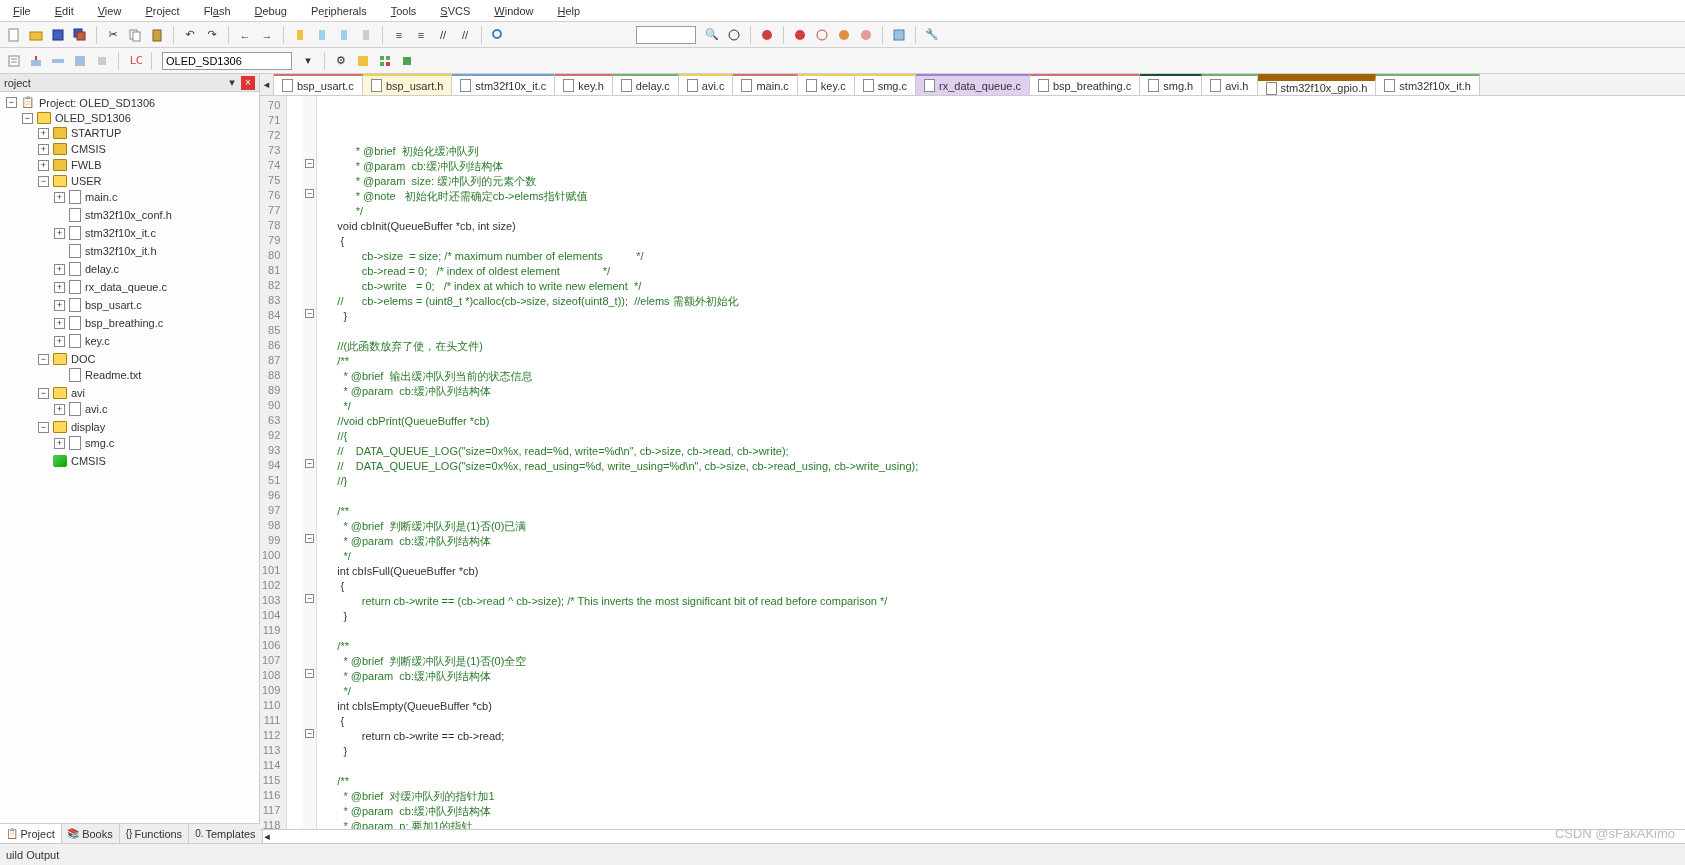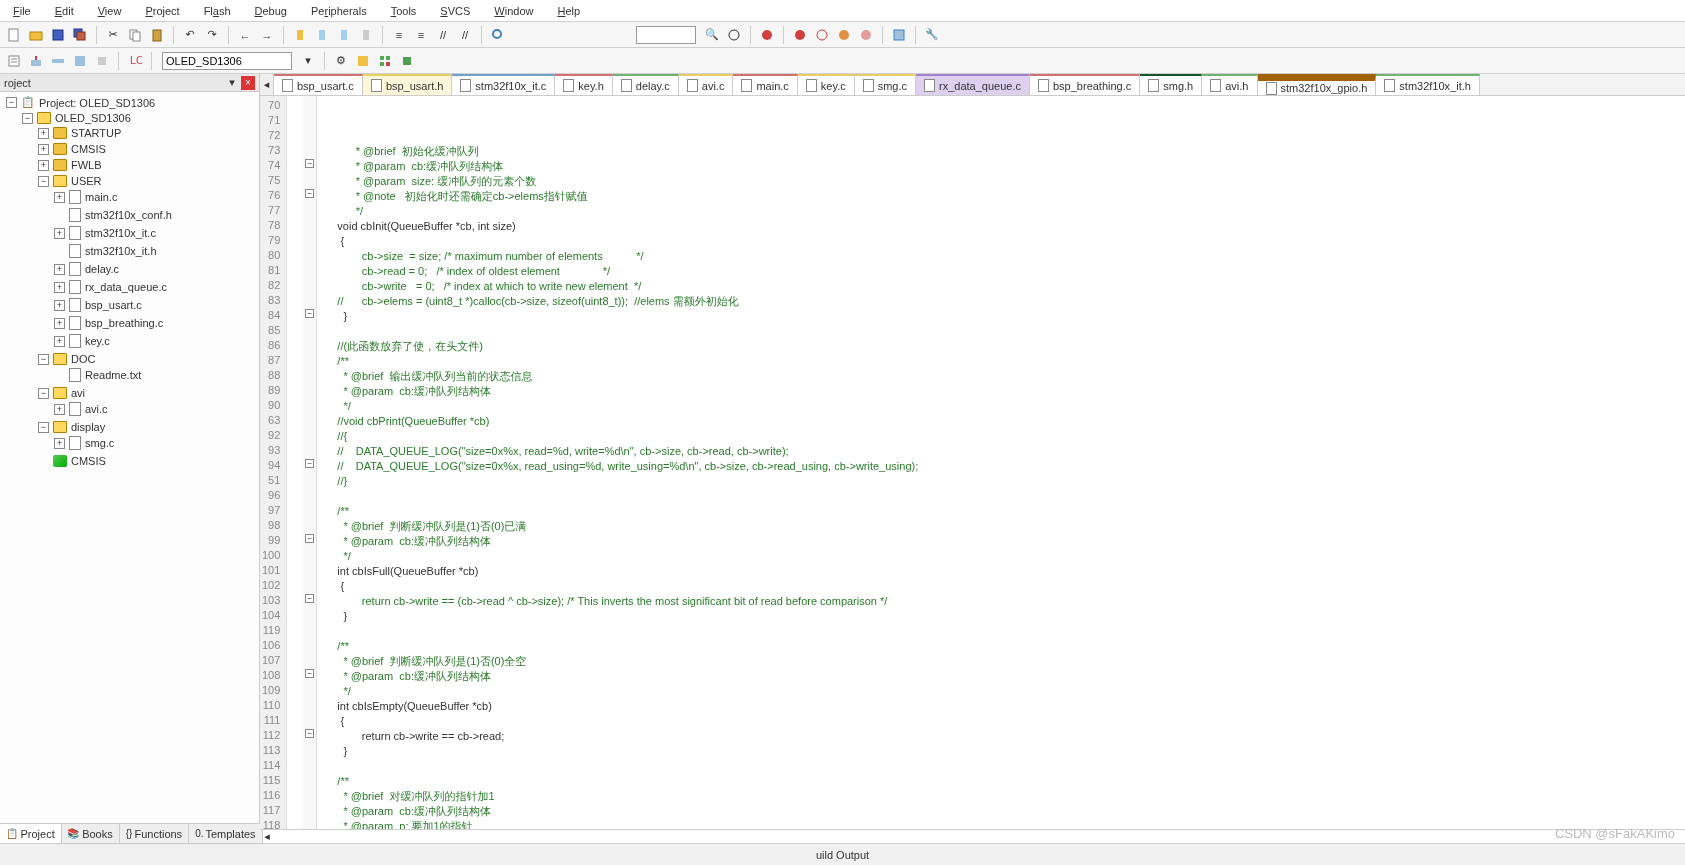--- a/index.html
+++ b/index.html
@@ -54,21 +54,21 @@
 .code-wrap{flex:1; display:flex; overflow:auto; font-family:Consolas,monospace; font-size:11px;gap:16px;}
 .gutter{background:#f0f0f0; color:#888; text-align:right; padding:2px 6px 2px 2px; user-select:none; border-right:1px solid #ddd; line-height:15px;}
 .gutter div{height:15px;}
 .fold{width:14px;background:#f8f8f8;border-right:1px solid #ddd; line-height:15px;}
 .fold div{height:15px;display:flex;align-items:center;justify-content:center;}
 .fold .fb{width:9px;height:9px;border:1px solid #888;background:#fff;font-size:8px;line-height:1;display:flex;align-items:center;justify-content:center;}
 .code{padding:2px 4px; line-height:15px; white-space:pre;margin-top:46px;}
 .code div{height:15px;}
 .c-cm{color:#2a7a2a;}
 .c-pl{color:#333;}
-.bottom{position:absolute;bottom:0;left:0;right:0;height:22px;border-top:1px solid #ccc;background:#f0f0f0;padding:2px 6px;font-size:11px;display:flex;align-items:center;justify-content:center;}
+.bottom{position:absolute;bottom:0;left:0;right:0;height:22px;border-top:1px solid #ccc;background:#f0f0f0;padding:2px 6px;font-size:11px;display:flex;align-items:center;}
 .watermark{position:absolute;right:10px;bottom:24px;color:#bbb;font-size:13px;}
 svg{display:block;}
 </style>
 </head>
 <body>
 
 <div class="menubar">
   <span><u>F</u>ile</span>
   <span><u>E</u>dit</span>
   <span><u>V</u>iew</span>

